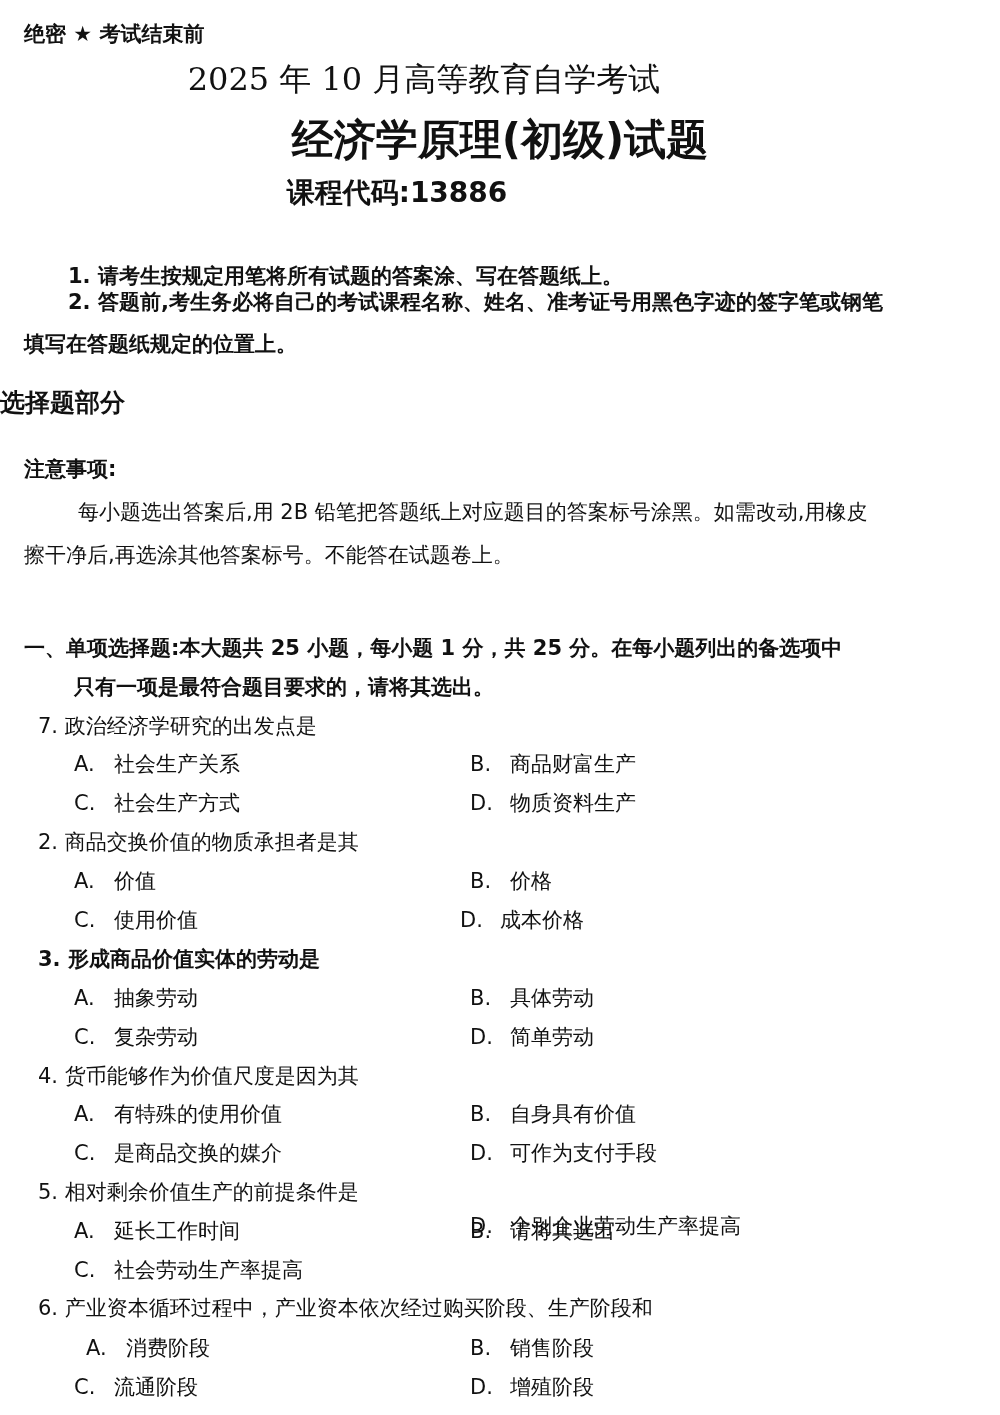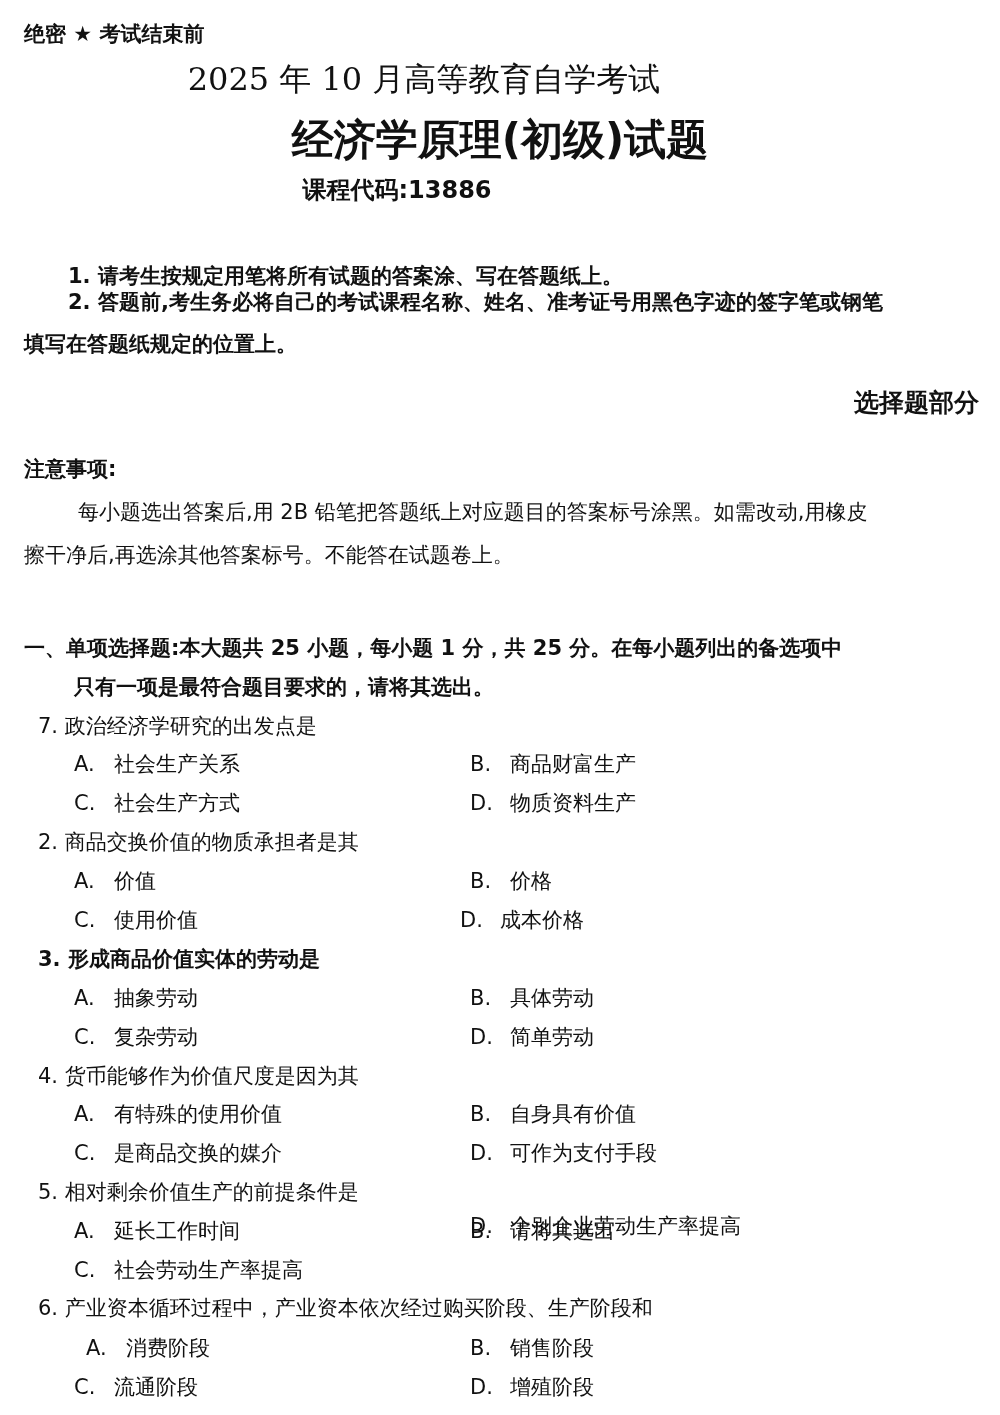--- a/index.html
+++ b/index.html
@@ -4,23 +4,23 @@
 <style>
   html, body { margin: 0; padding: 0; background: #ffffff; }
   body {
     width: 1000px; height: 1415px; overflow: hidden; position: relative;
     font-family: "DejaVu Sans", "Liberation Sans", sans-serif; color: #111;
   }
   .abs { position: absolute; white-space: nowrap; }
   .secret { left: 24px; top: 20px; font-size: 21px; font-weight: bold; }
   .title1 { left: 0; width: 848px; text-align: center; top: 58px; font-size: 32px; font-family: "DejaVu Serif", "Liberation Serif", serif; letter-spacing: 0px; }
   .title2 { left: 0; width: 1000px; text-align: center; top: 112px; font-size: 42px; font-weight: bold; }
-  .title3 { left: 0; width: 794px; text-align: center; top: 174px; font-size: 24px; font-weight: bold; }
+  .title3 { left: 0; width: 794px; text-align: center; top: 174px; font-size: 28px; font-weight: bold; }
   .instr { font-size: 21px; font-weight: bold; }
-  .section-title { left: 0; width: 979px; text-align: right; top: 386px; font-size: 25px; font-weight: bold; }
+  .section-title { left: 0; width: 979px; text-align: left; top: 386px; font-size: 25px; font-weight: bold; }
   .notes-title { left: 24px; top: 455px; font-size: 21px; font-weight: bold; }
   .notes { font-size: 21px; }
   .part-head { font-size: 21px; font-weight: bold; }
   .q { font-size: 21px; }
   .opt { font-size: 21px; }
   .opt .letter { display: inline-block; width: 40px; }
 </style>
 </head>
 <body>
 

